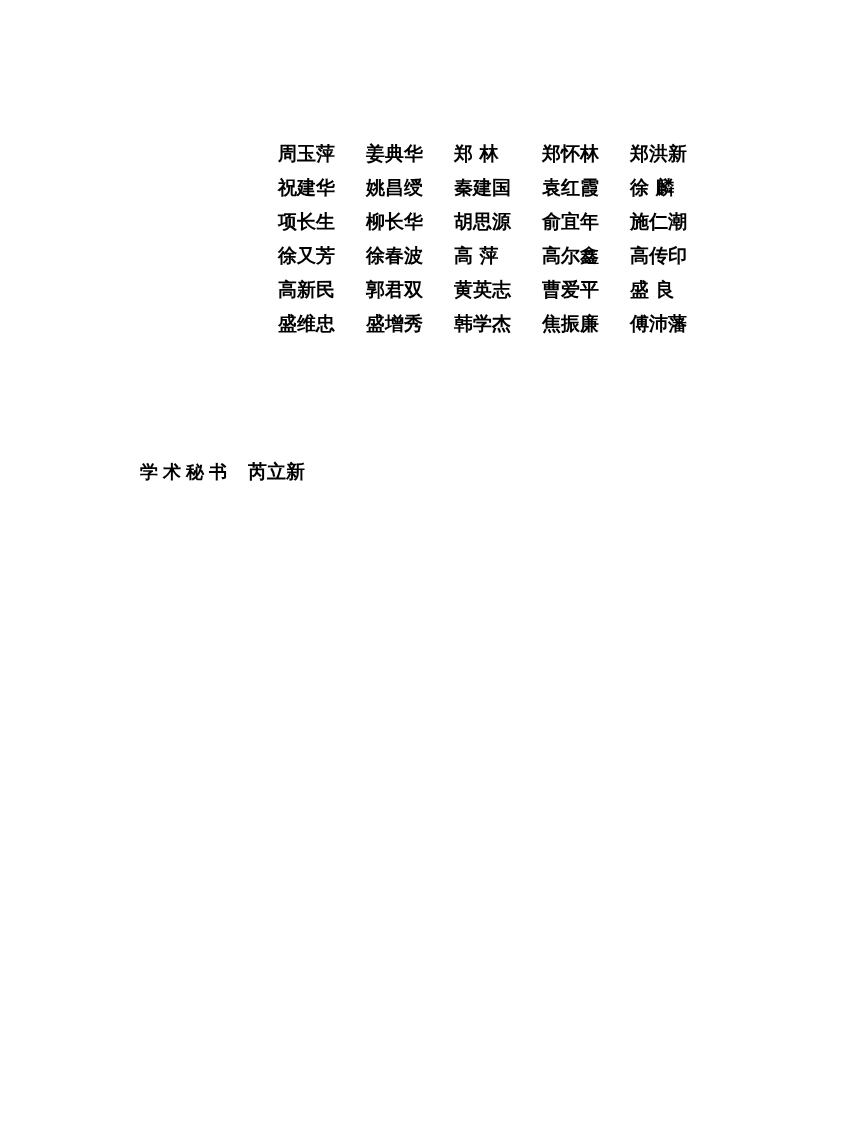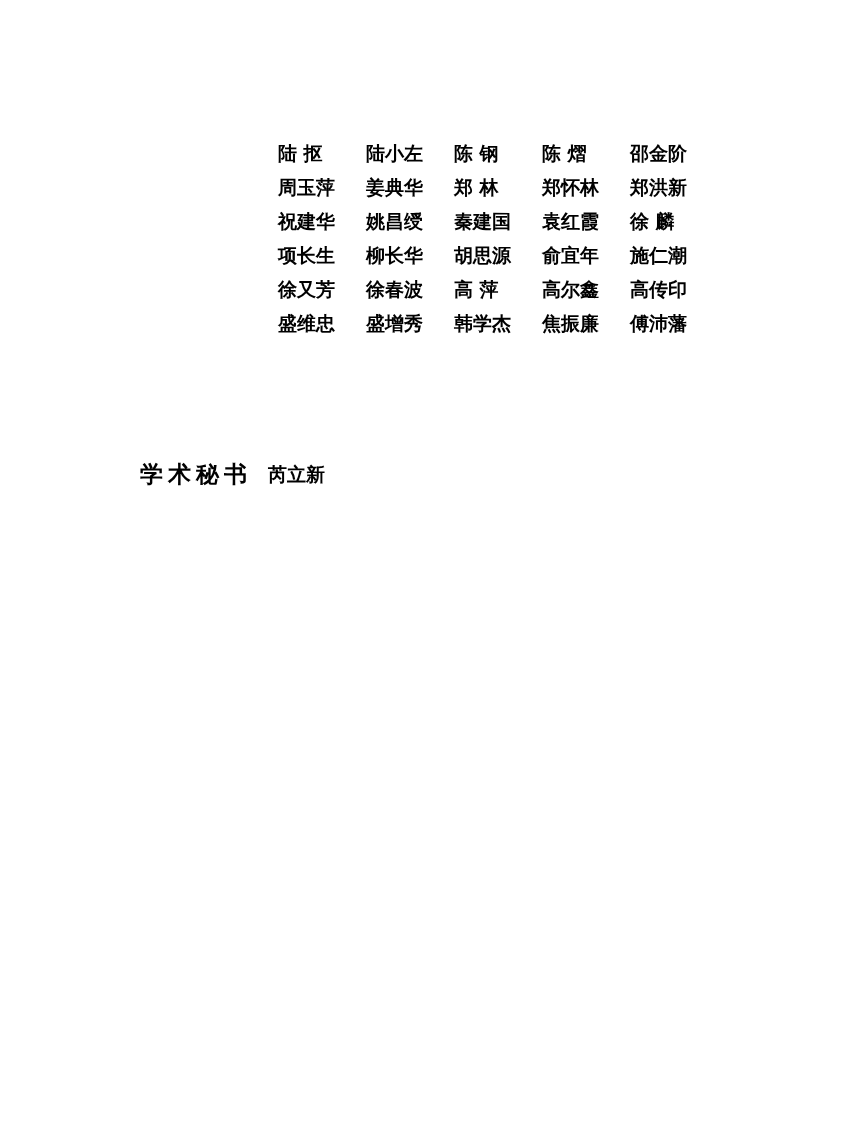--- a/index.html
+++ b/index.html
@@ -49,21 +49,21 @@
 
   .secretary-line {
     position: absolute;
     left: 140px;
     top: 459px;
     display: flex;
     align-items: center;
   }
 
   .secretary-label {
-    font-size: 23px;
+    font-size: 18px;
     font-weight: 700;
     letter-spacing: 5px;
     white-space: nowrap;
     font-family: Liberation Sans, sans-serif;
   }
 
   .secretary-name {
     font-size: 19px;
     font-weight: 700;
     white-space: nowrap;
@@ -71,27 +71,20 @@
     font-family: Liberation Mono, monospace;
   }
 </style>
 </head>
 <body>
 
 <div class="page">
 
   <div class="name-grid">
 
-    <div class="name-row">
-      <span class="name-cell">陆  抠</span>
-      <span class="name-cell">陆小左</span>
-      <span class="name-cell">陈   钢</span>
-      <span class="name-cell">陈   熠</span>
-      <span class="name-cell">邵金阶</span>
-    </div>
 
 
     <div class="name-row">
       <span class="name-cell">周玉萍</span>
       <span class="name-cell">姜典华</span>
       <span class="name-cell">郑   林</span>
       <span class="name-cell">郑怀林</span>
       <span class="name-cell">郑洪新</span>
     </div>
 
@@ -112,20 +105,27 @@
     </div>
 
     <div class="name-row">
       <span class="name-cell">徐又芳</span>
       <span class="name-cell">徐春波</span>
       <span class="name-cell">高   萍</span>
       <span class="name-cell">高尔鑫</span>
       <span class="name-cell">高传印</span>
     </div>
 
+    <div class="name-row">
+      <span class="name-cell">高新民</span>
+      <span class="name-cell">郭君双</span>
+      <span class="name-cell">黄英志</span>
+      <span class="name-cell">曹爱平</span>
+      <span class="name-cell">盛   良</span>
+    </div>
 
     <div class="name-row">
       <span class="name-cell">盛维忠</span>
       <span class="name-cell">盛增秀</span>
       <span class="name-cell">韩学杰</span>
       <span class="name-cell">焦振廉</span>
       <span class="name-cell">傅沛藩</span>
     </div>
 
 

